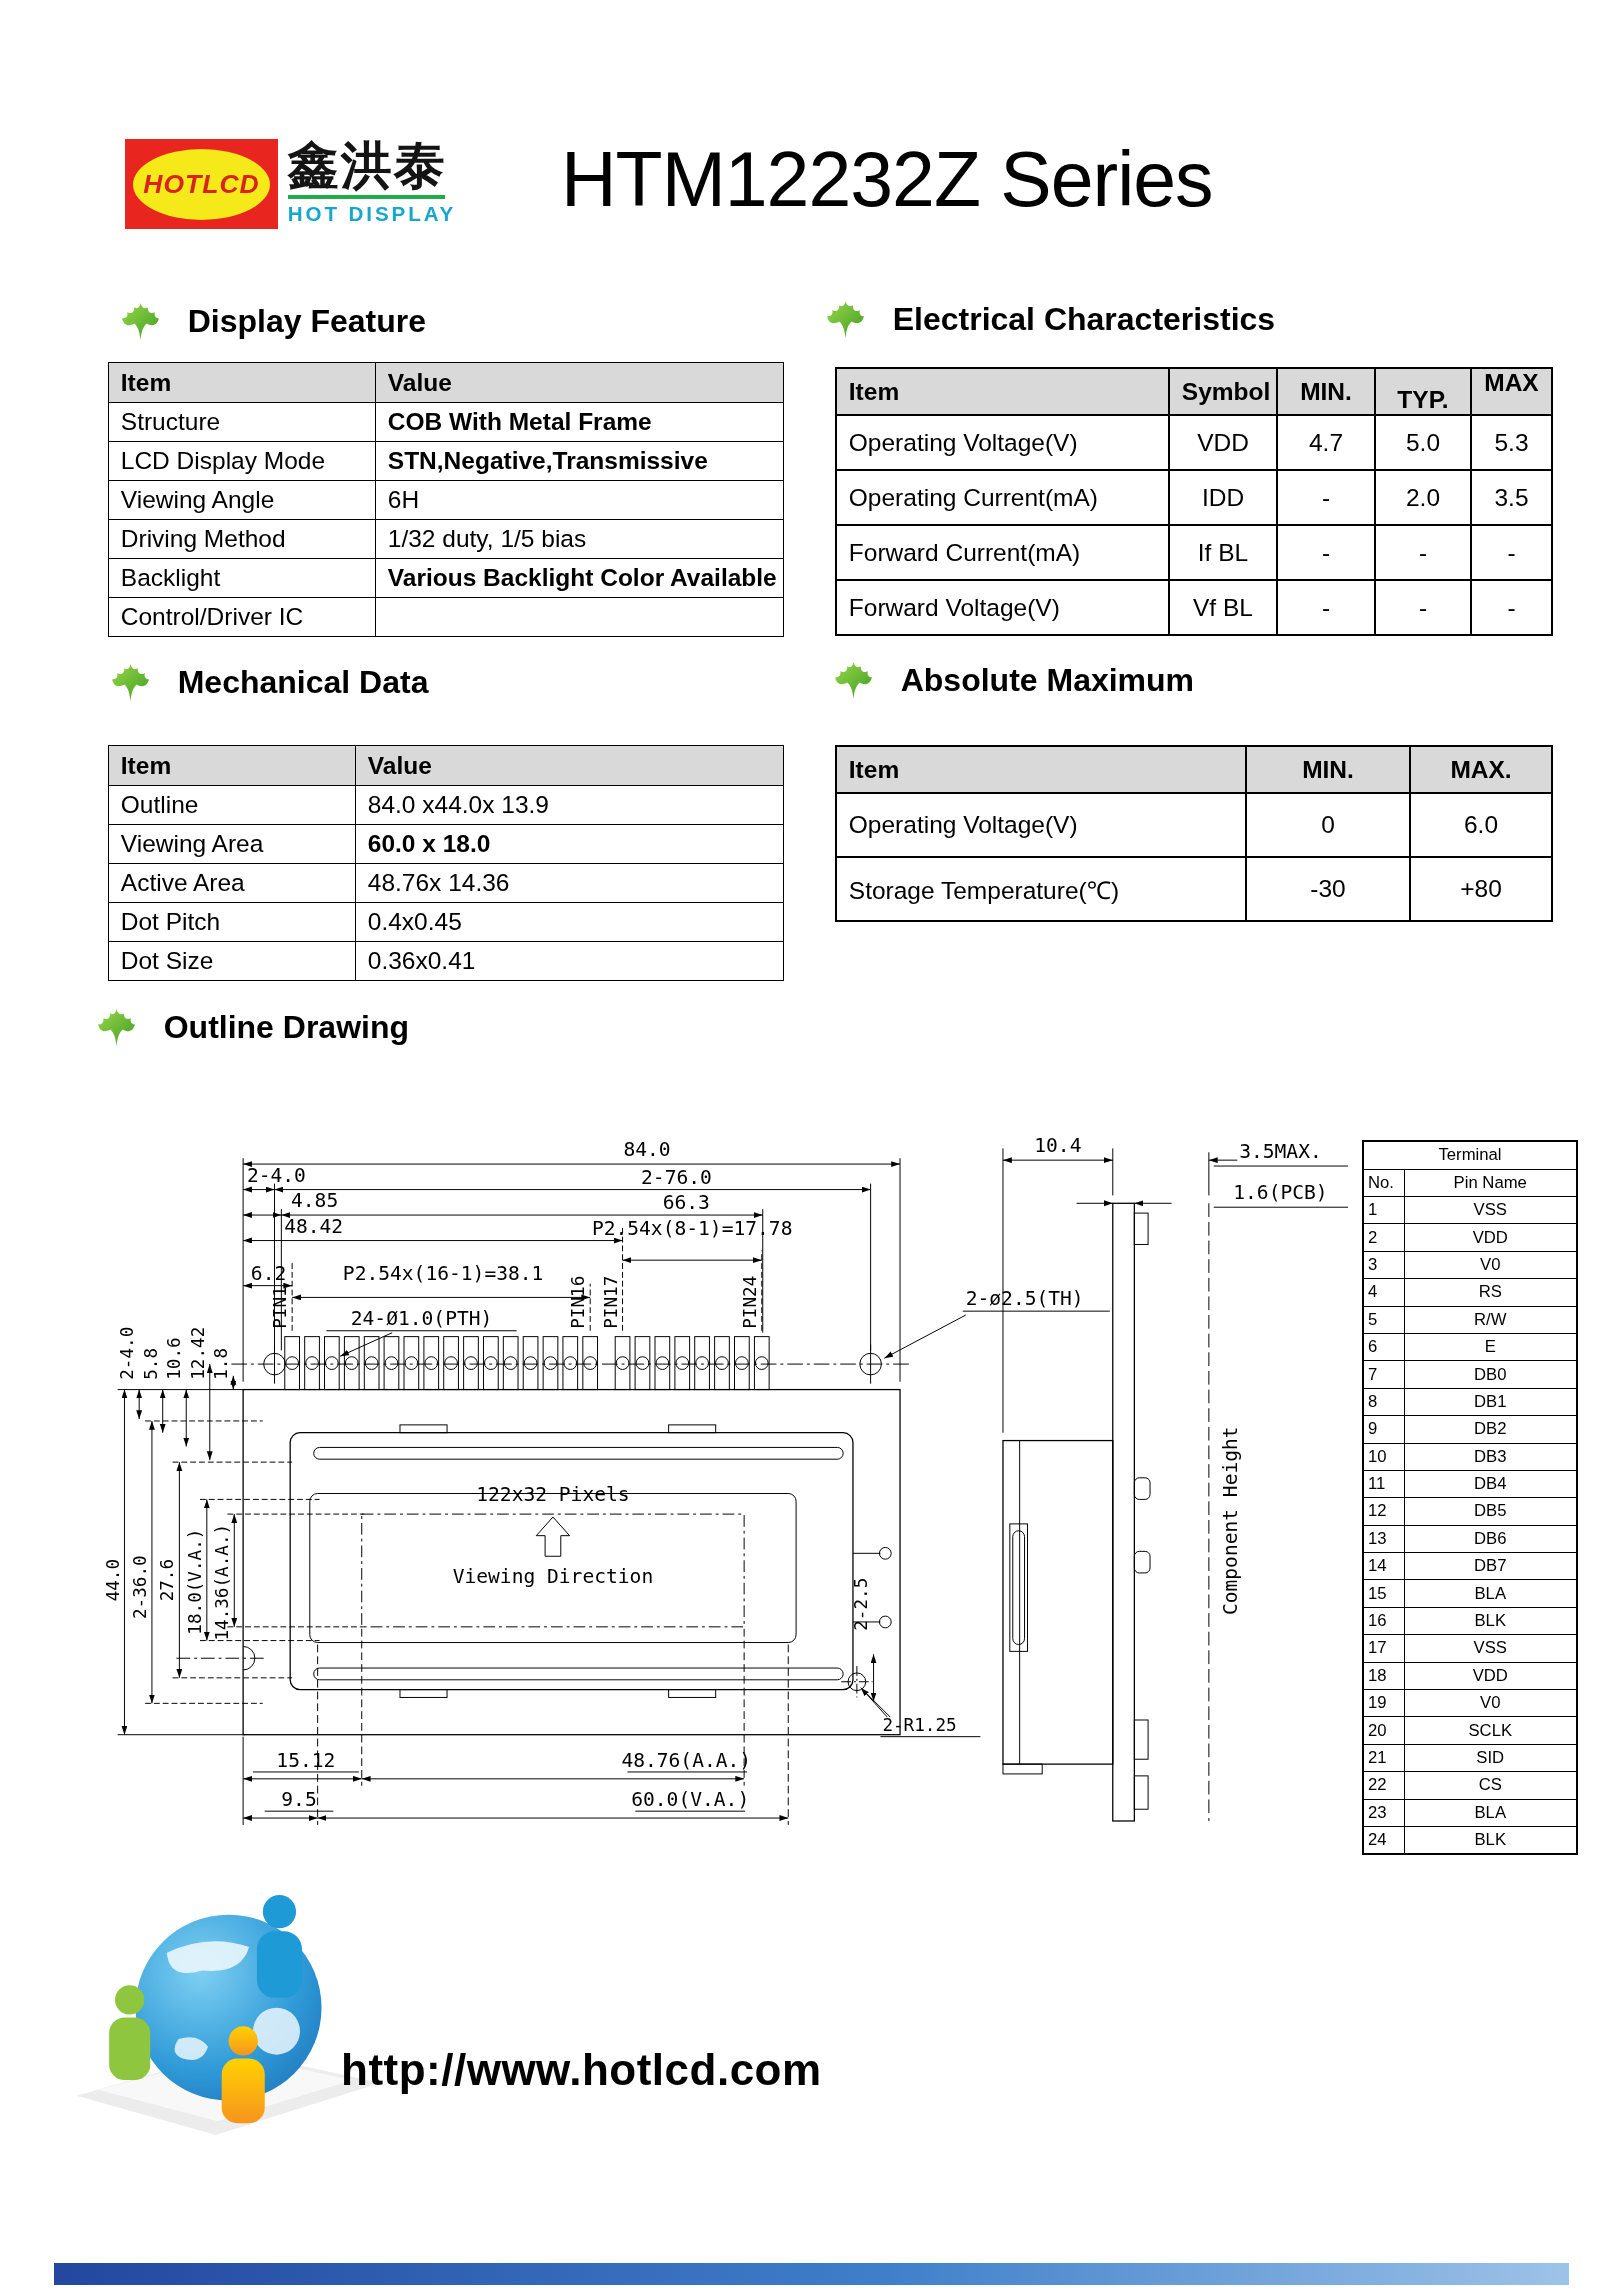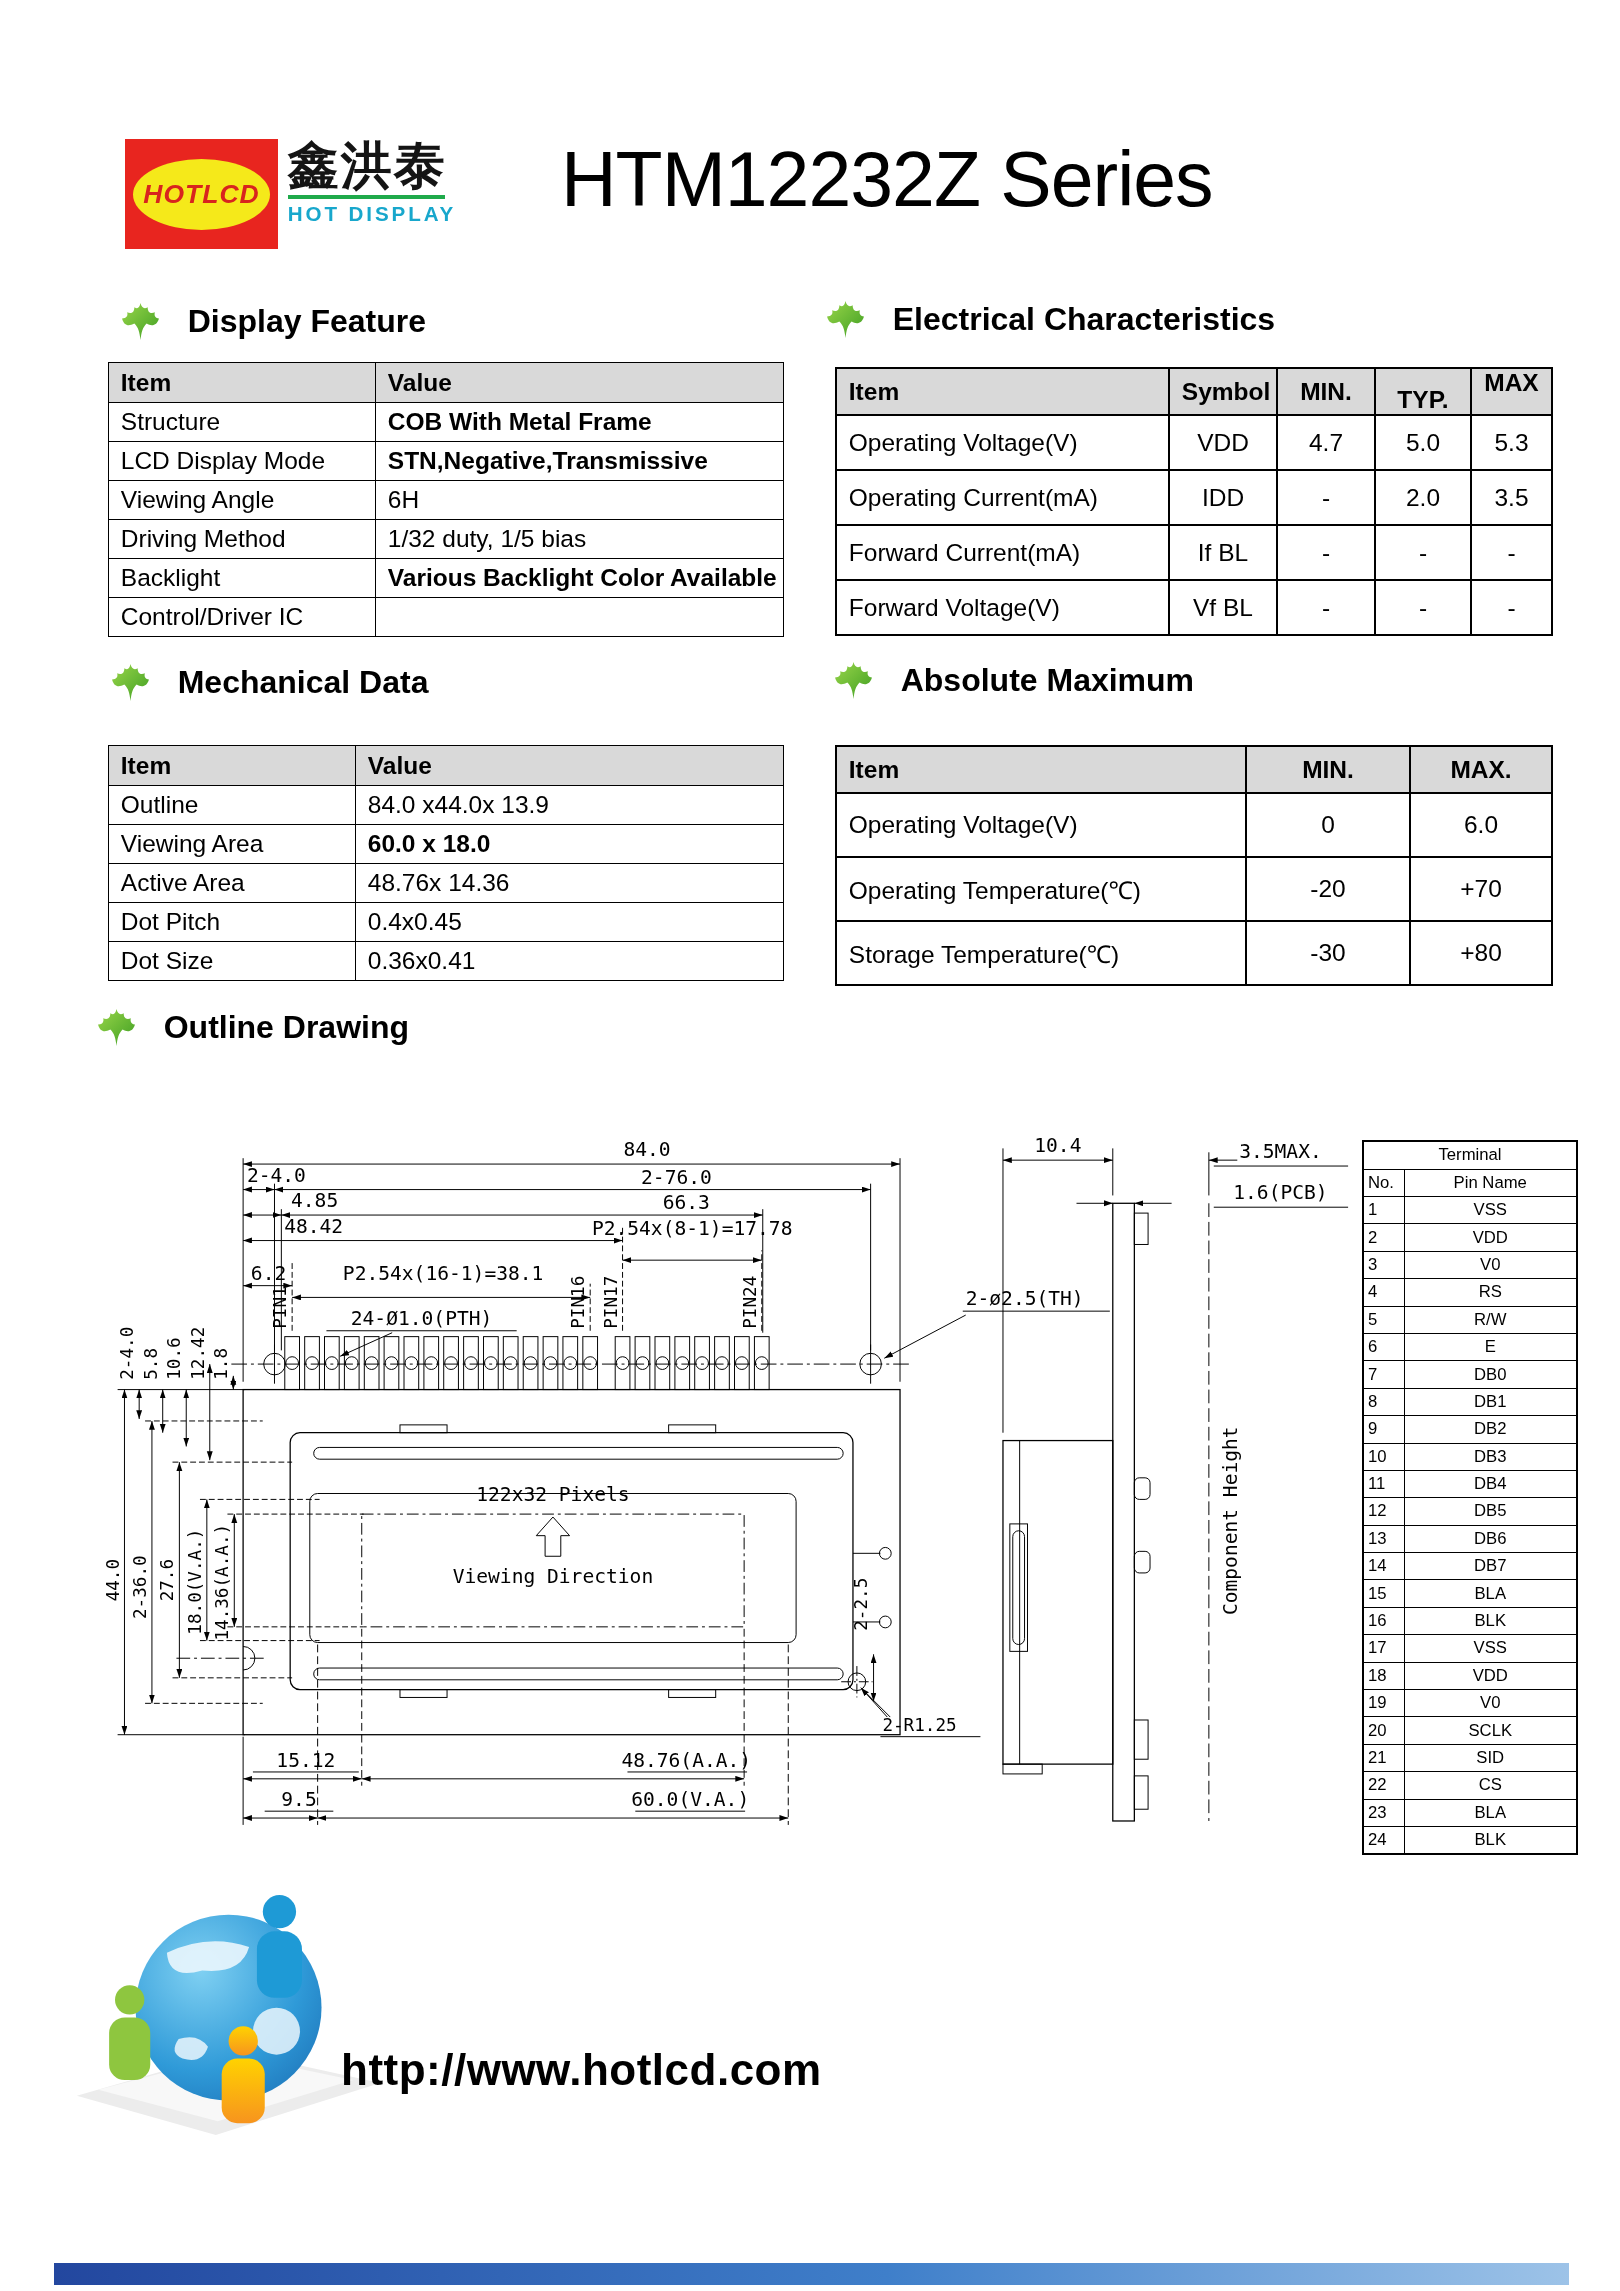--- a/index.html
+++ b/index.html
@@ -2,21 +2,21 @@
 <html><head>
 <meta charset="utf-8">
 <style>
   html,body{margin:0;padding:0;background:#fff}
   #page{position:relative;width:1620px;height:2292px;background:#fff;overflow:hidden;
         font-family:"Liberation Sans",sans-serif;color:#000}
   .abs{position:absolute}
 
   
   #logo{position:absolute;left:125px;top:139px;display:flex;align-items:flex-start;gap:9.8px}
-  #logo-box{width:153px;height:110px;background:#e8251f;display:flex;align-items:center;justify-content:center}
+  #logo-box{width:153px;height:90px;background:#e8251f;display:flex;align-items:center;justify-content:center}
   #logo-ellipse{width:137px;height:71px;background:#f5e91a;border-radius:50%;display:flex;align-items:center;justify-content:center}
   #logo-brand{font-weight:bold;font-style:italic;font-size:26.5px;color:#d8241e;letter-spacing:1px}
   #logo-right{display:flex;flex-direction:column}
   #logo-cn{font-size:51px;font-weight:bold;line-height:1.05;color:#141414;font-family:"DejaVu Sans",sans-serif;letter-spacing:2px}
   #logo-rule{height:4.9px;background:#1faa4b;width:157px;margin:2px 0 2.9px 0}
   #logo-tag{font-size:20.6px;font-weight:bold;color:#18a7cc;letter-spacing:2.9px}
   #doc-title{position:absolute;left:561px;top:135px;font-size:77px;font-weight:400;letter-spacing:-1px;white-space:nowrap}
 
   
   .sec{position:absolute;display:flex;align-items:center;gap:13.7px}
@@ -264,25 +264,20 @@
     </tr>
       </thead>
     <tbody>
 
         <tr style="height:64px">
           <td>Operating Voltage(V)</td>
           <td class="c">0</td>
           <td class="c">6.0</td>
         </tr>
 
-        <tr style="height:64px">
-          <td>Operating Temperature(℃)</td>
-          <td class="c">-20</td>
-          <td class="c">+70</td>
-        </tr>
 
         <tr style="height:64px">
           <td>Storage Temperature(℃)</td>
           <td class="c">-30</td>
           <td class="c">+80</td>
         </tr>
       </tbody>
   </table>
 
   <svg id="drawing" width="1255" height="804" viewBox="100 1140 1280 820">

